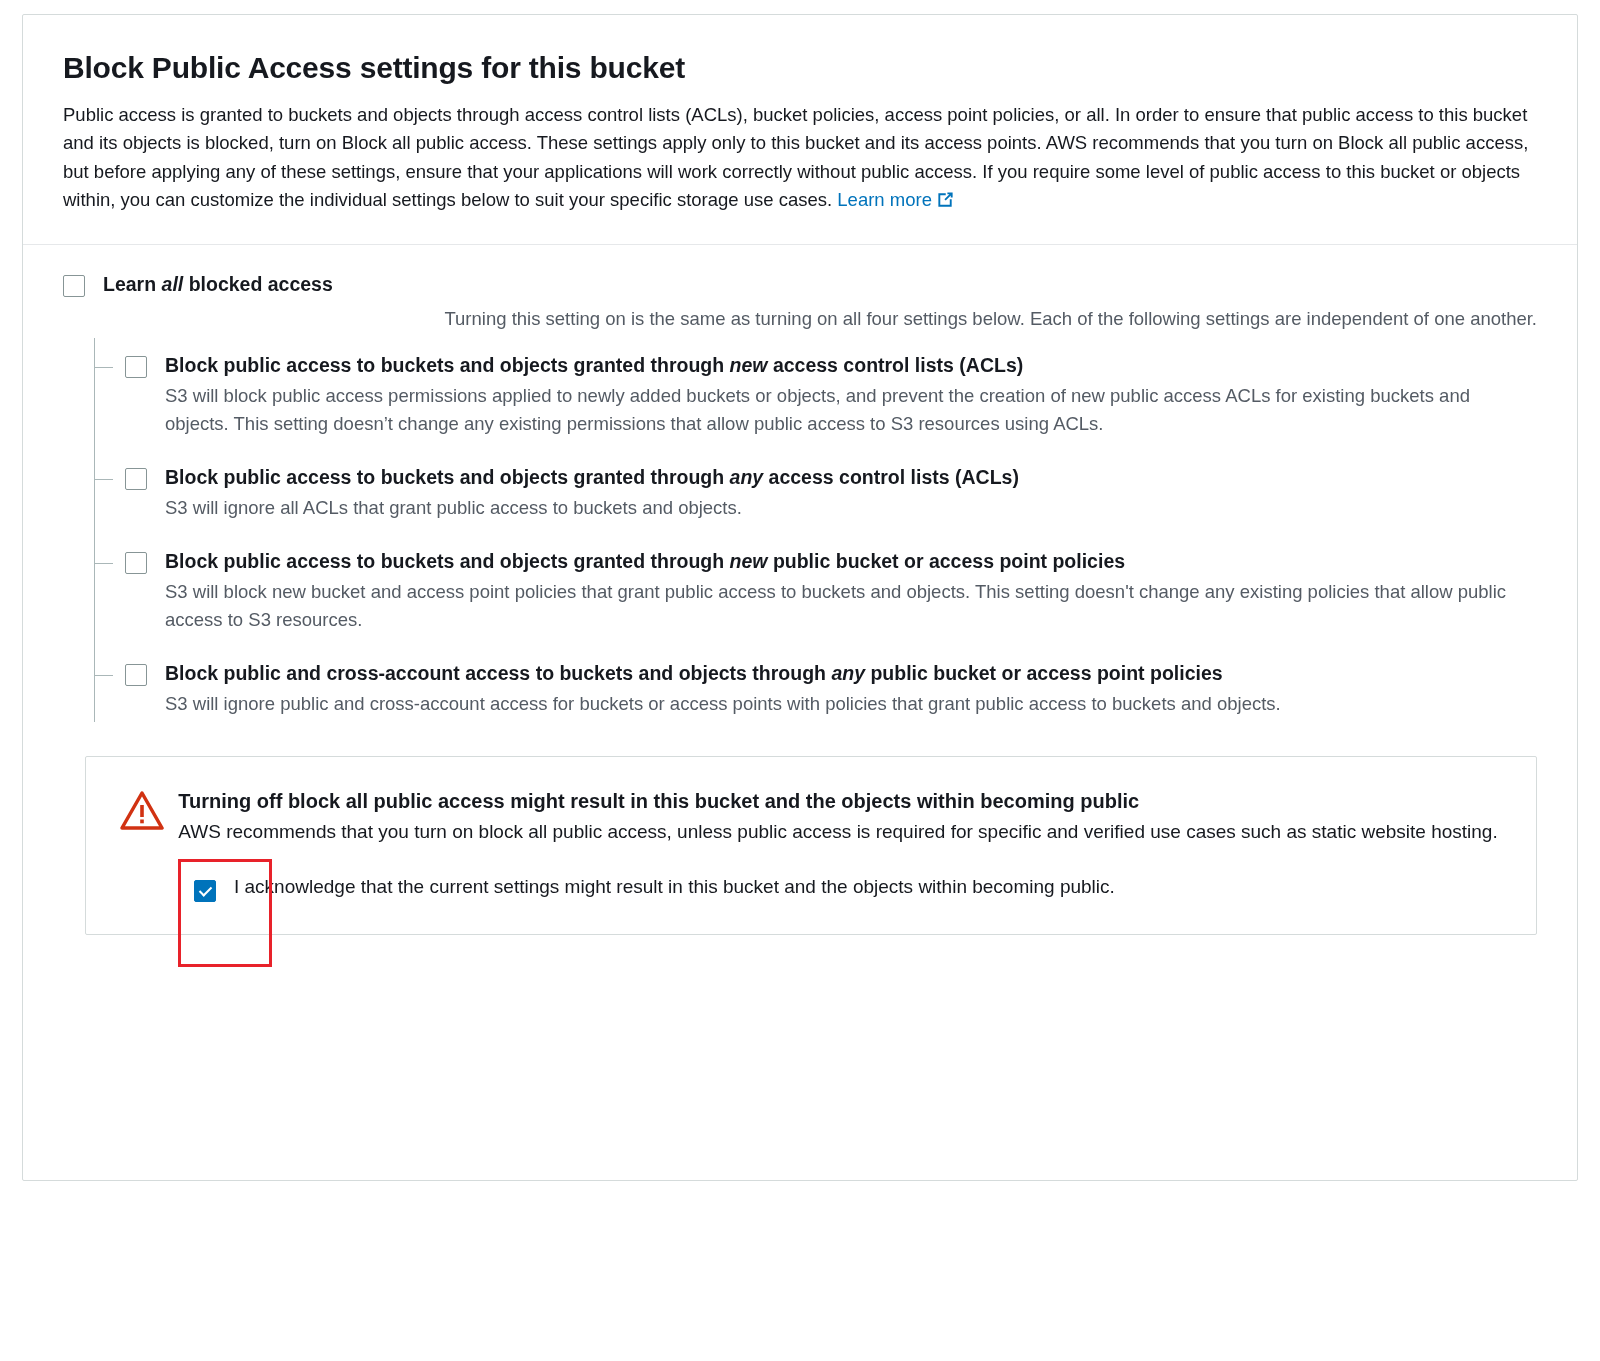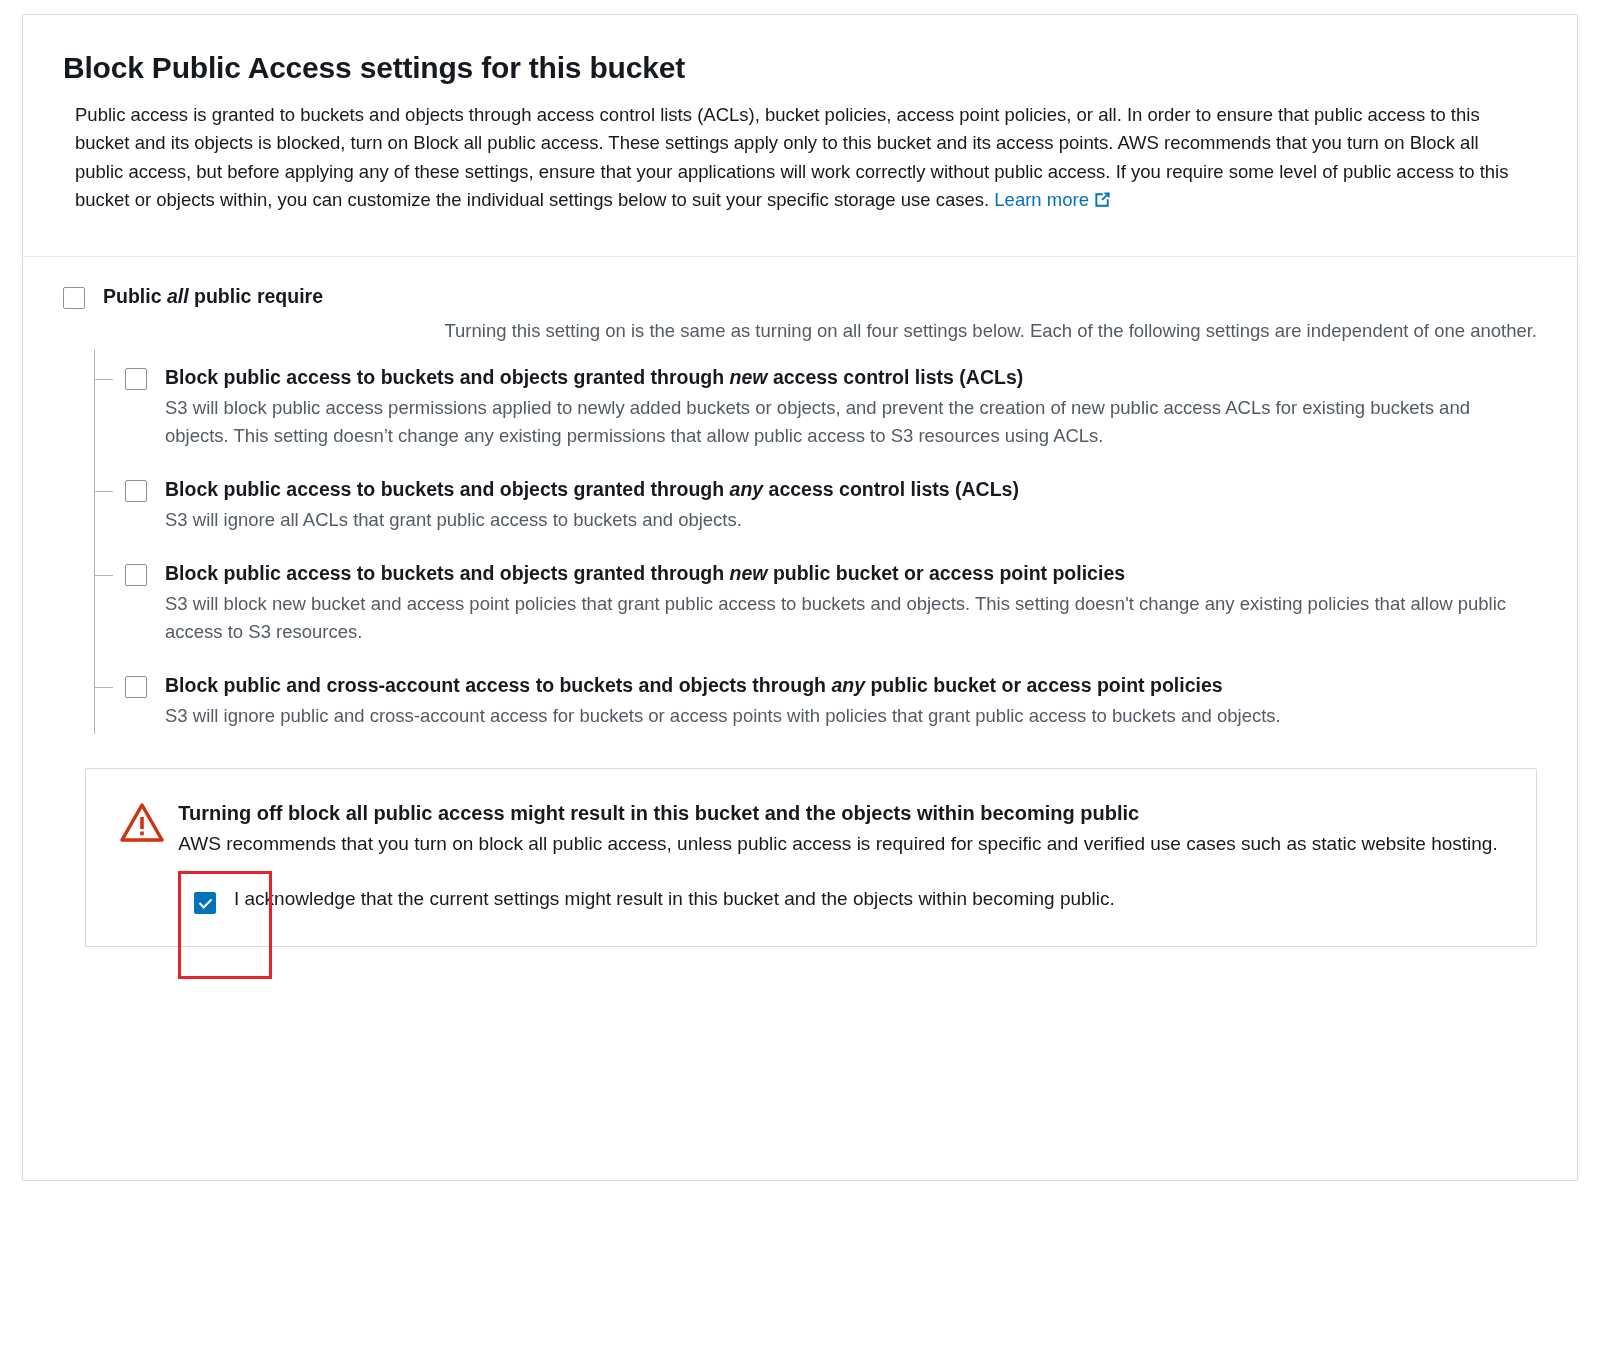--- a/index.html
+++ b/index.html
@@ -36,21 +36,21 @@
     font-size: 30px;
     font-weight: bold;
     color: #16191f;
     margin: 0 0 16px 0;
     letter-spacing: -0.2px;
   }
   .panel-desc {
     font-size: 18.5px;
     line-height: 1.54;
     color: #16191f;
-    margin: 12px;
+    margin: 0;
     max-width: 1500px;
   }
   .link {
     color: #0073bb;
     text-decoration: none;
     cursor: pointer;
   }
   .ext-icon {
     display: inline-block;
     vertical-align: -3px;
@@ -201,21 +201,21 @@
               <path d="M9.6 2h4.4v4.4h-1.6V4.7l-4.2 4.2-1.1-1.1 4.2-4.2H9.6z" fill="#0073bb"></path>
             </svg></span>
       </p>
     </div>
 
     <div class="panel-body">
 
       <div class="top-block">
         <div class="row">
           <div class="cb"></div>
-          <div class="label-main"><span>Public </span><em>all</em><span> public require</span></div>
+          <div class="label-main"><span>Learn </span><em>all</em><span> blocked access</span></div>
         </div>
         <div class="top-desc">Turning this setting on is the same as turning on all four settings below. Each of the following settings are independent of one another.</div>
       </div>
 
       <div class="children">
 
         <div class="child">
           <div class="row">
             <div class="cb"></div>
             <div class="label-main"><span>Block public access to buckets and objects granted through </span><em>new</em><span> access control lists (ACLs)</span></div>

